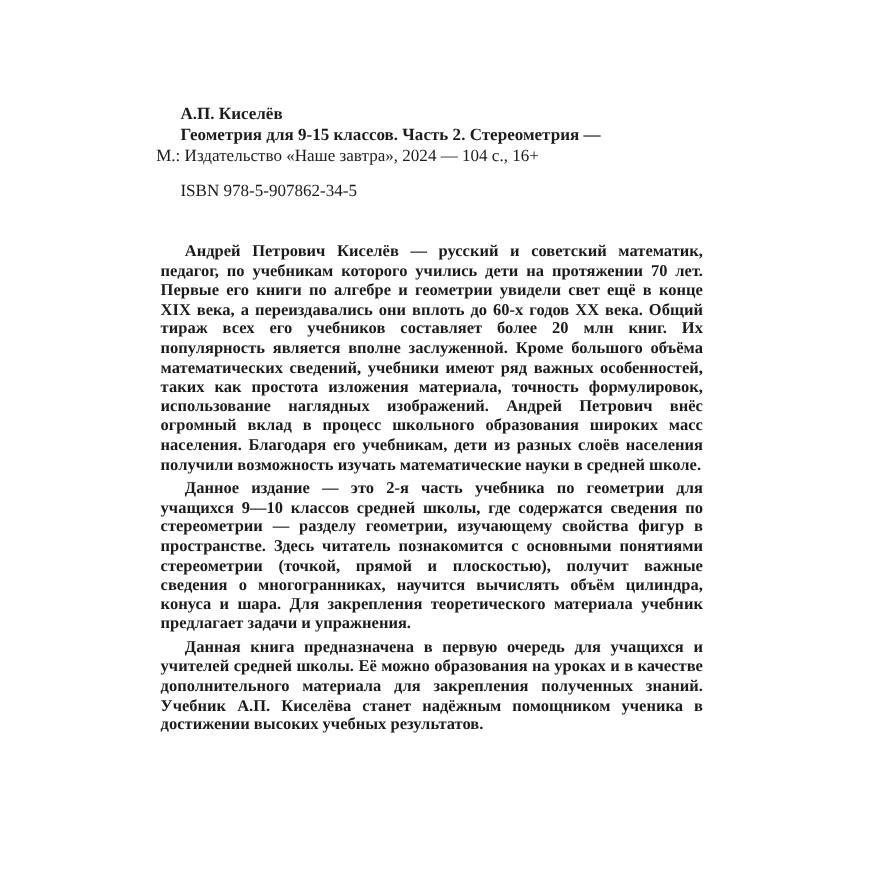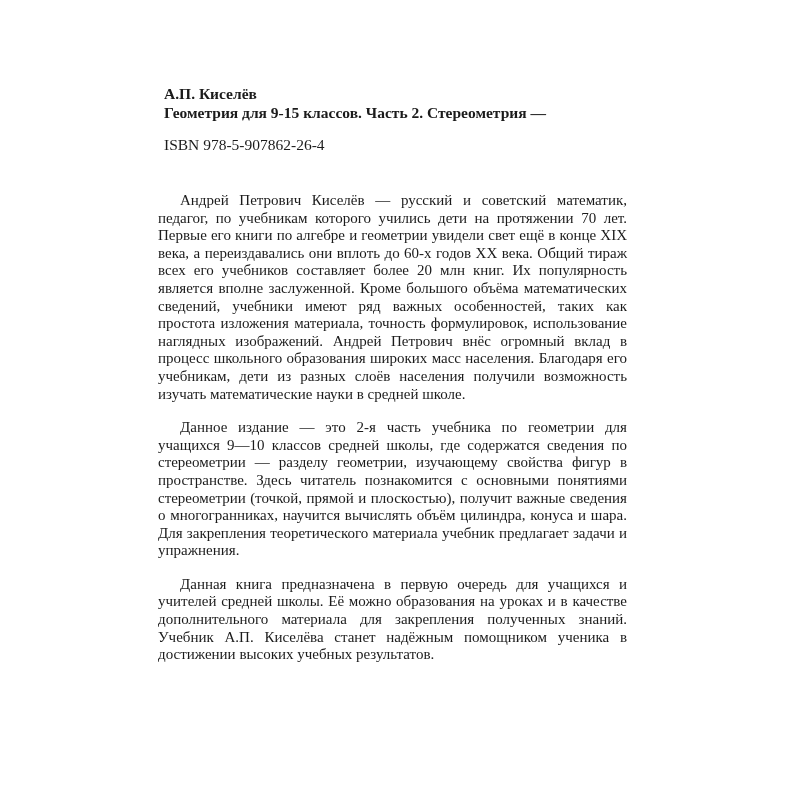--- a/index.html
+++ b/index.html
@@ -11,21 +11,21 @@
       width: 800px;
       height: 800px;
       background: #ffffff;
       font-family: "Liberation Serif", "DejaVu Serif", serif;
       color: #1b1b1b;
       overflow: hidden;
     }
     .textblock {
       position: absolute;
       left: 142px;
-      top: 84px;
+      top: 94px;
       width: 501px;
     }
     .bib-line {
       font-size: 15.5px;
       line-height: 19px;
       white-space: nowrap;
     }
     .bib-line.bold {
       font-weight: bold;
     }
@@ -37,35 +37,37 @@
     }
     .annotation {
       margin-top: 38px;
       font-size: 15px;
       line-height: 17.6px;
       text-align: justify;
       hyphens: auto;
       -webkit-hyphens: auto;
     }
     .annotation p {
-      margin: 16px;
+      margin: 4px;
       padding: 0;
       text-indent: 22px;
+      font-weight: bold;
     }
   </style>
 </head>
 <body>
 
 <div class="page">
   <div class="textblock">
 
     <div class="bib">
       <div class="bib-line bold indented">А.П. Киселёв</div>
       <div class="bib-line bold indented">Геометрия для 9-15 классов. Часть 2. Стереометрия —</div>
-      <div class="bib-line indented isbn">ISBN 978-5-907862-26-4</div>
+      <div class="bib-line">М.: Издательство «Наше завтра», 2024 — 104 с., 16+</div>
+      <div class="bib-line indented isbn">ISBN 978-5-907862-34-5</div>
     </div>
 
     <div class="annotation">
       <p>Андрей Петрович Киселёв — русский и советский математик, педагог, по учебникам которого учились дети на протяжении 70 лет. Первые его книги по алгебре и геометрии увидели свет ещё в конце XIX века, а переиздавались они вплоть до 60-х годов XX века. Общий тираж всех его учебников составляет более 20 млн книг. Их популярность является вполне заслуженной. Кроме большого объёма математических сведений, учебники имеют ряд важных особенностей, таких как простота изложения материала, точность формулировок, использование наглядных изображений. Андрей Петрович внёс огромный вклад в процесс школьного образования широких масс населения. Благодаря его учебникам, дети из разных слоёв населения получили возможность изучать математические науки в средней школе.</p>
       <p>Данное издание — это 2-я часть учебника по геометрии для учащихся 9—10 классов средней школы, где содержатся сведения по стереометрии — разделу геометрии, изучающему свойства фигур в пространстве. Здесь читатель познакомится с основными понятиями стереометрии (точкой, прямой и плоскостью), получит важные сведения о многогранниках, научится вычислять объём цилиндра, конуса и шара. Для закрепления теоретического материала учебник предлагает задачи и упражнения.</p>
       <p>Данная книга предназначена в первую очередь для учащихся и учителей средней школы. Её можно образования на уроках и в качестве дополнительного материала для закрепления полученных знаний. Учебник А.П. Киселёва станет надёжным помощником ученика в достижении высоких учебных результатов.</p>
     </div>
 
   </div>
 </div>

